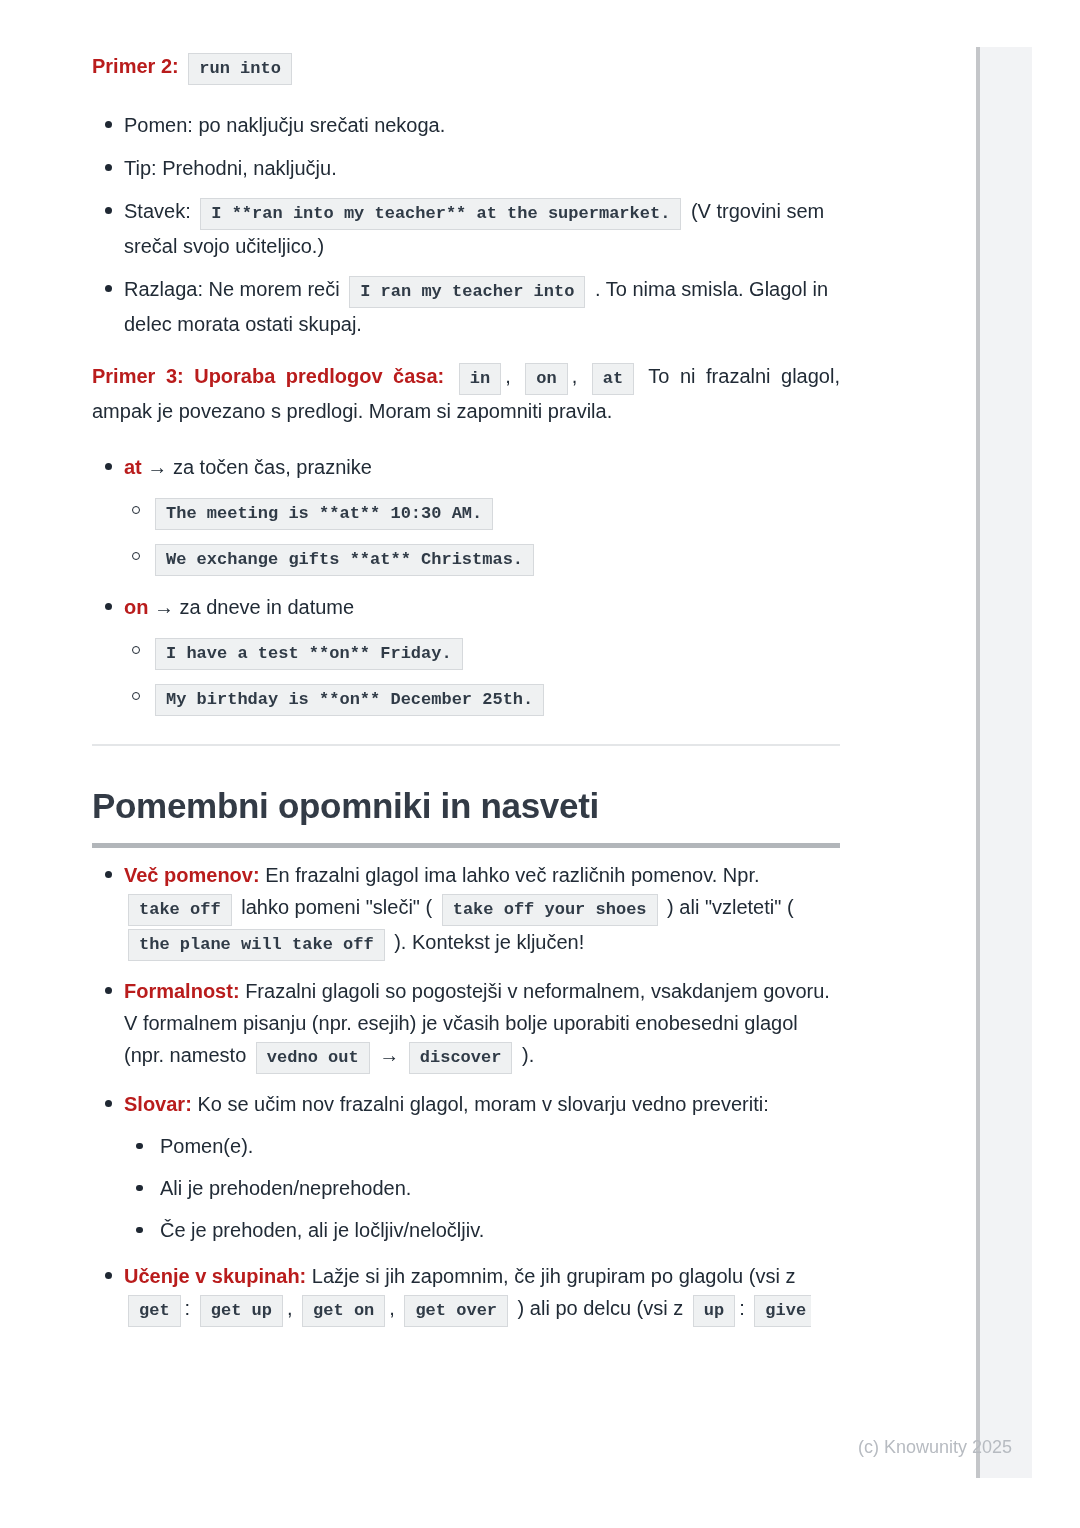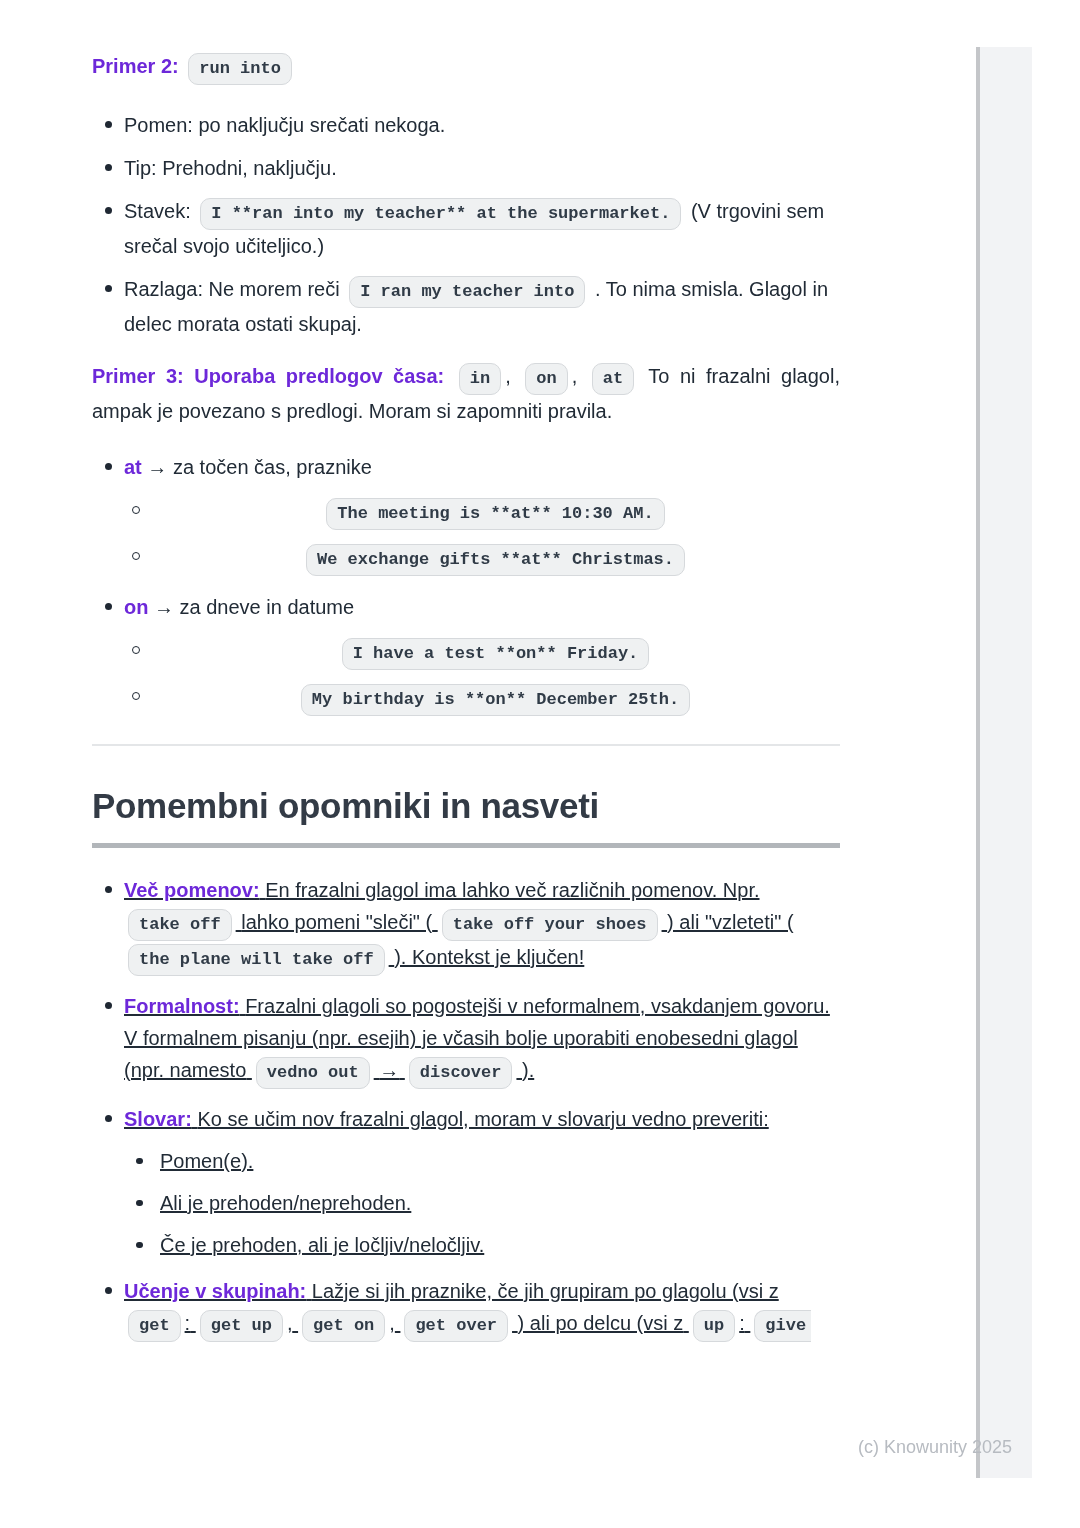--- a/index.html
+++ b/index.html
@@ -18,47 +18,47 @@
   .watermark {
     position:absolute; top:1437px; right:68px; z-index:3;
     font-size:18px; line-height:20px; color:#b7bbc1; white-space:nowrap;
   }
 
   .doc {
     position:absolute; left:92px; top:50px; width:748px; z-index:2;
     font-size:20px; line-height:32px;
   }
 
-  strong { font-weight:700; color:#6d28d9; }
+  strong { font-weight:700; color:#b91c1c; }
 
   .chip {
     display:inline-block; vertical-align:baseline; white-space:nowrap;
     font-family:"Liberation Mono", monospace; font-weight:700;
     font-size:17px; line-height:24px; color:#303b47;
-    background:#eff1f2; border:1px solid #d6d9dc; border-radius:10px;
+    background:#eff1f2; border:1px solid #d6d9dc; border-radius:0;
     padding:3px 10px; margin:0 4px;
   }
   .chip--cut {
     border-right:none; border-top-right-radius:0; border-bottom-right-radius:0;
     padding-right:5px;
   }
 
   ul { list-style:none; }
   ul.main { margin-top:24px; }
   ul.main > li { position:relative; padding-left:32px; margin-bottom:11px; }
   ul.main > li::before {
     content:""; position:absolute; left:13px; top:12px;
     width:7px; height:7px; border-radius:50%; background:#1f2833;
   }
   ul.main.preps > li { margin-bottom:15px; }
-  ul.main.notes { margin-top:26px;text-decoration:underline; }
+  ul.main.notes { margin-top:11px; }
   ul.main.notes > li { margin-bottom:14px; }
 
   
-  ul.examples { margin-top:12px;text-align:center; }
+  ul.examples { margin-top:12px; }
   ul.examples > li { position:relative; padding-left:31px; margin-bottom:11px; }
   ul.examples > li::before {
     content:""; position:absolute; left:8px; top:11px;
     width:6px; height:6px; border:1.5px solid #1f2833; border-radius:50%;
     background:transparent;
   }
   ul.examples .chip { margin-left:0; }
 
   
   ul.sub-plain { margin-top:10px; }
@@ -158,21 +158,21 @@
       <li><strong>Slovar:</strong>
         <span>Ko se učim nov frazalni glagol, moram v slovarju vedno preveriti:</span>
         <ul class="sub-plain">
           <li><span>Pomen(e).</span></li>
           <li><span>Ali je prehoden/neprehoden.</span></li>
           <li><span>Če je prehoden, ali je ločljiv/neločljiv.</span></li>
         </ul>
       </li>
 
       <li><strong>Učenje v skupinah:</strong>
-        <span>Lažje si jih praznike, če jih grupiram po glagolu (vsi z</span>
+        <span>Lažje si jih zapomnim, če jih grupiram po glagolu (vsi z</span>
         <span class="chip">get</span><span>:</span>
         <span class="chip">get up</span><span>,</span>
         <span class="chip">get on</span><span>,</span>
         <span class="chip">get over</span>
         <span>) ali po delcu (vsi z</span>
         <span class="chip">up</span><span>:</span>
         <span class="chip chip--cut">give</span>
       </li>
     </ul>
   </section>

